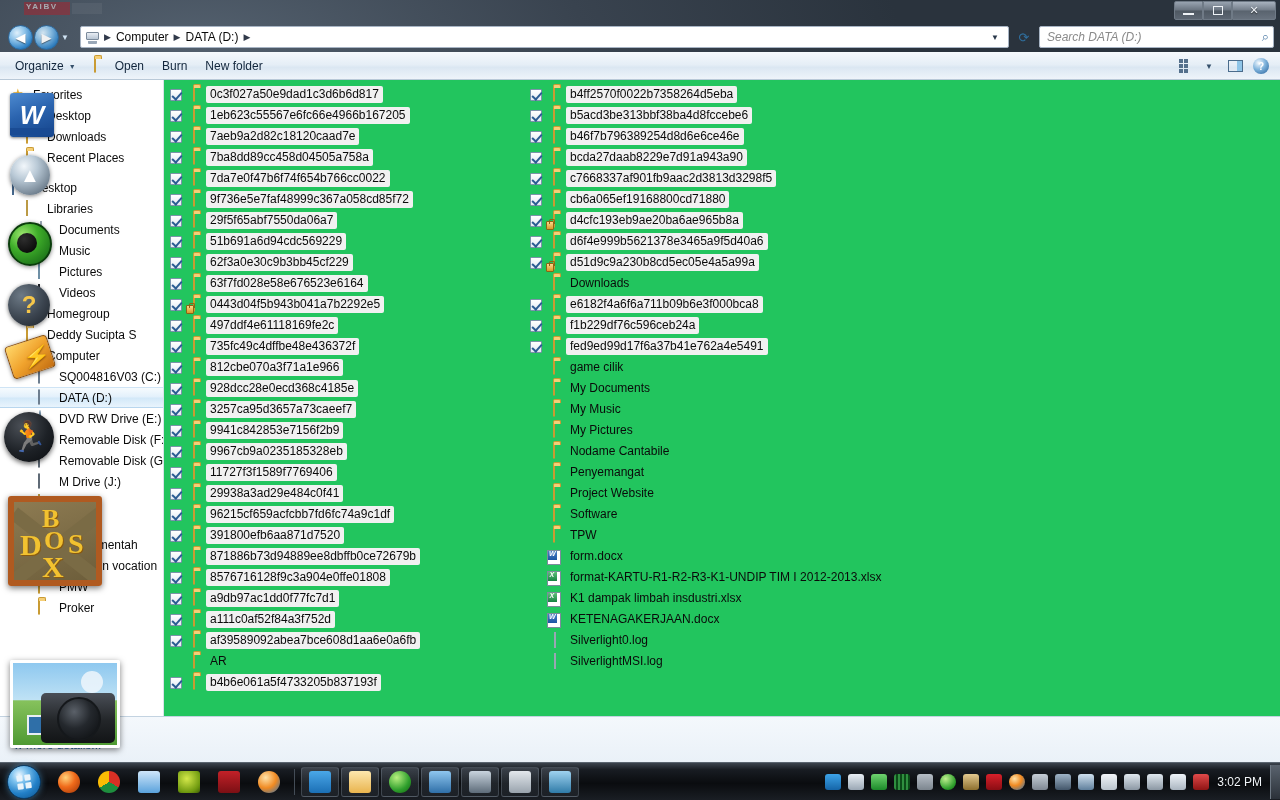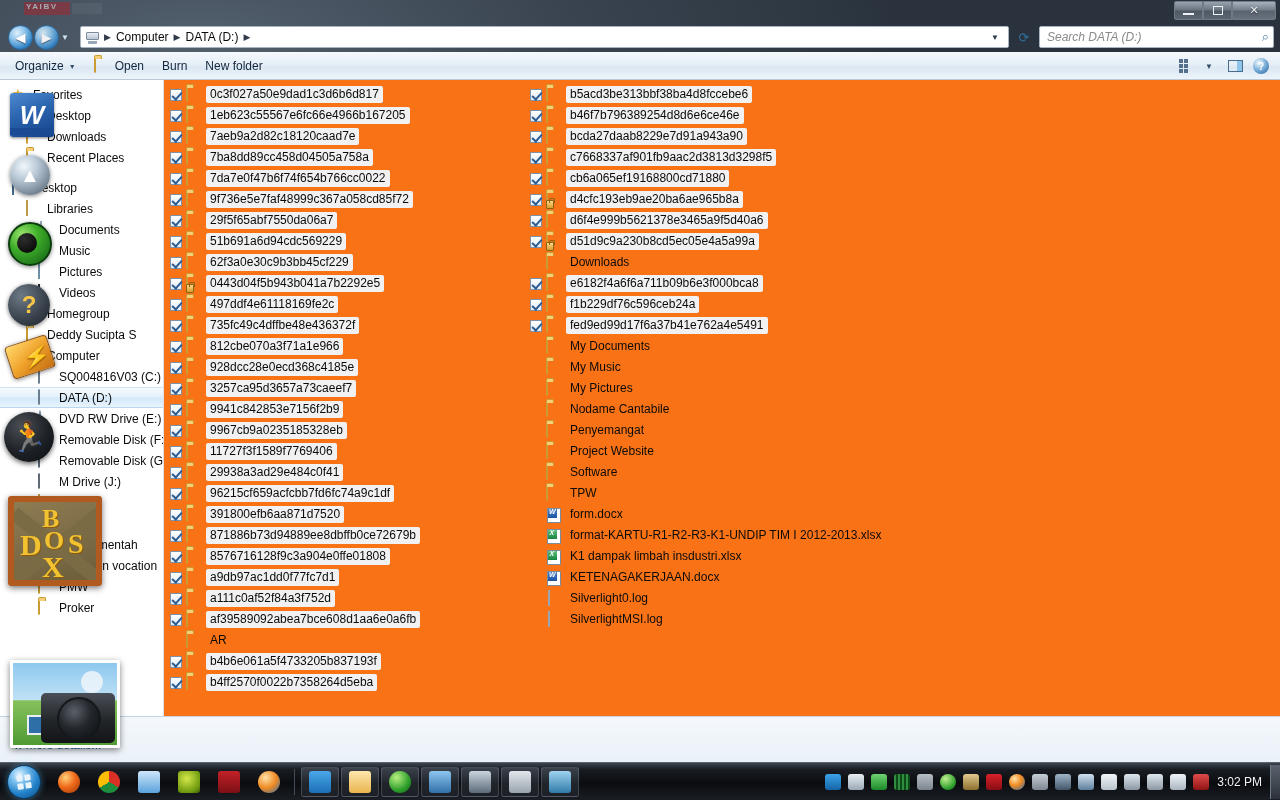--- a/index.html
+++ b/index.html
@@ -179,21 +179,21 @@
   .lib16 { width:14px;height:13px;background:linear-gradient(180deg,#fdf0c9,#f0d48a);border:1px solid #bb9a45; margin-top:2px;}
   .note16 { color:#2f7fc4; font-size:13px; line-height:1; }
   .pic16 { width:15px;height:12px;background:linear-gradient(180deg,#bfe8fb 55%,#7ac36a 55%);border:1px solid #6e8fa5; margin-top:2px;}
   .vid16 { width:14px;height:12px;background:#3a3f46;border:1px solid #20242a; margin-top:2px;}
   .home16 { color:#3f7fbf; font-size:12px; }
   .disk16 { width:14px;height:12px;background:linear-gradient(180deg,#dfe7ee,#97a6b6);border:1px solid #6d7e90;border-radius:2px; margin-top:2px;}
   .dvd16 { width:13px;height:13px;border-radius:50%;background:radial-gradient(circle,#fff 18%,#b9c9d9 30%,#7fa8c9 100%);border:1px solid #5c7d99; margin:1px;}
   .usb16 { width:15px;height:8px;background:linear-gradient(180deg,#cfd7df,#808a96);border:1px solid #5f6a76;border-radius:2px;margin-top:4px;}
 
   
-  .content { flex: 1; position: relative; background:#f97316; overflow:hidden; }
+  .content { flex: 1; position: relative; background:#22c55e; overflow:hidden;text-align:center; }
   .filecols {
     position: absolute; left: 0; top: 4px; right: 0; bottom: 0;
     display: flex; flex-direction: column; flex-wrap: wrap;
     align-content: flex-start;
     height: 612px;
   }
   .fileitem {
     height: 21px; display: flex; align-items: center; gap: 4px;
     padding: 0 5px 0 6px; font-size: 12px; color: #0a0a0a; white-space: nowrap;
     width: 250px;
@@ -579,20 +579,25 @@
             <span class="ico"><i class="folder16"></i></span>
             <span class="fname">51b691a6d94cdc569229</span>
           </div>
           <div class="fileitem col1">
             <span class="chk on"></span>
             <span class="ico"><i class="folder16"></i></span>
             <span class="fname">62f3a0e30c9b3bb45cf229</span>
           </div>
           <div class="fileitem col1">
             <span class="chk on"></span>
+            <span class="ico"><i class="folder16"></i></span>
+            <span class="fname">63f7fd028e58e676523e6164</span>
+          </div>
+          <div class="fileitem col1">
+            <span class="chk on"></span>
             <span class="ico"><i class="folder16"></i><i class="lockbadge"></i></span>
             <span class="fname">0443d04f5b943b041a7b2292e5</span>
           </div>
           <div class="fileitem col1">
             <span class="chk on"></span>
             <span class="ico"><i class="folder16"></i></span>
             <span class="fname">497ddf4e61118169fe2c</span>
           </div>
           <div class="fileitem col1">
             <span class="chk on"></span>
@@ -736,20 +741,25 @@
           </div>
           <div class="fileitem col2">
             <span class="chk on"></span>
             <span class="ico"><i class="folder16"></i></span>
             <span class="fname">f1b229df76c596ceb24a</span>
           </div>
           <div class="fileitem col2">
             <span class="chk on"></span>
             <span class="ico"><i class="folder16"></i></span>
             <span class="fname">fed9ed99d17f6a37b41e762a4e5491</span>
+          </div>
+          <div class="fileitem col2 nosel">
+            <span class="chk hidden"></span>
+            <span class="ico"><i class="folder16"></i></span>
+            <span class="fname">game cilik</span>
           </div>
           <div class="fileitem col2 nosel">
             <span class="chk hidden"></span>
             <span class="ico"><i class="folder16 doc"></i></span>
             <span class="fname">My Documents</span>
           </div>
           <div class="fileitem col2 nosel">
             <span class="chk hidden"></span>
             <span class="ico"><i class="folder16"></i></span>
             <span class="fname">My Music</span>

